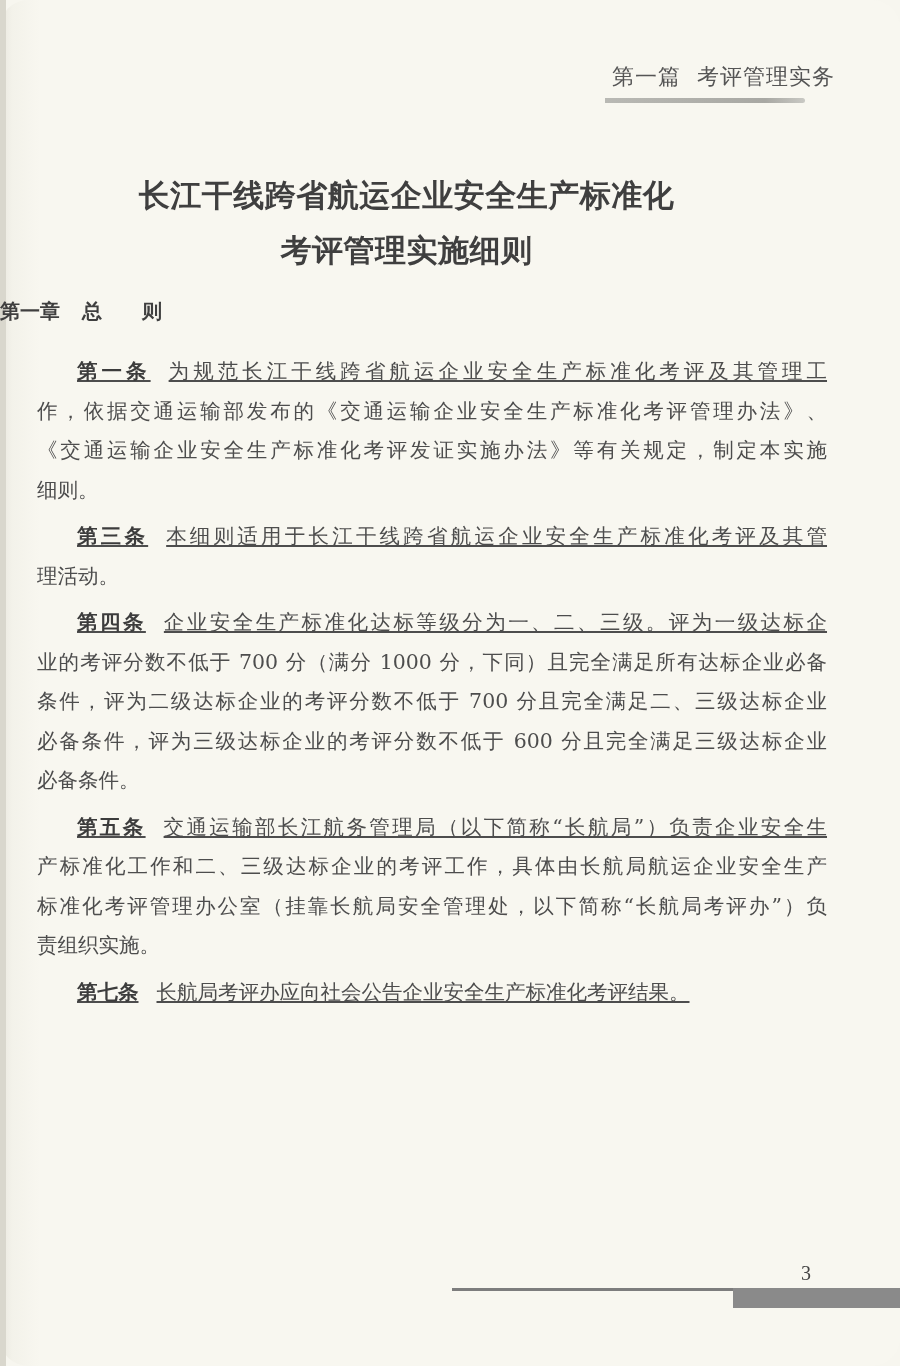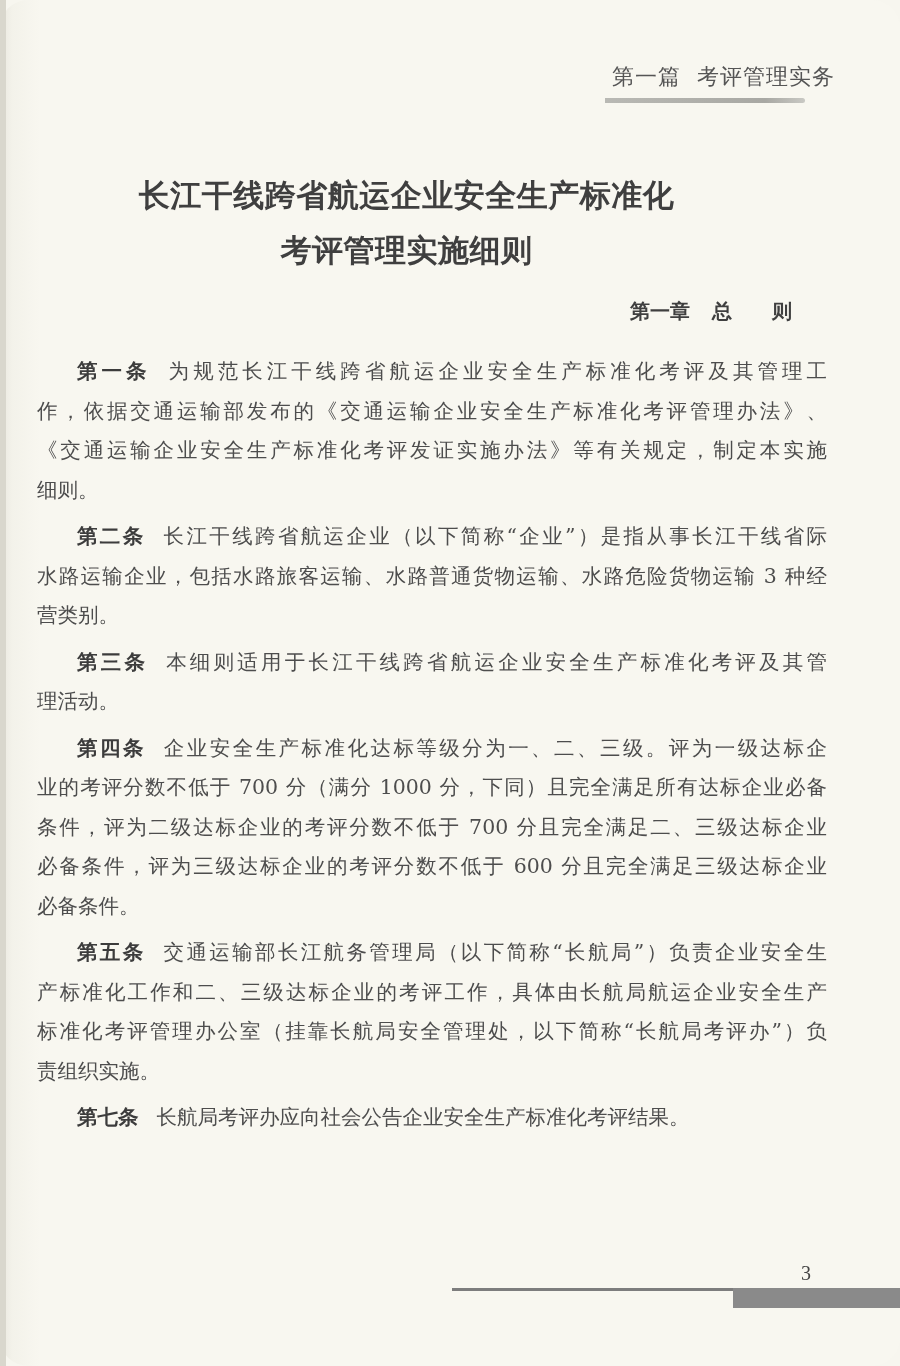--- a/index.html
+++ b/index.html
@@ -60,21 +60,21 @@
       font-size: 31px;
       line-height: 55px;
       color: #3f3f3f;
       letter-spacing: 0.5px;
     }
     .chapter-title {
       position: absolute;
       top: 298px;
       left: 0;
       width: 792px;
-      text-align: right;
+      text-align: left;
       font-family: "DejaVu Sans", "Liberation Sans", sans-serif;
       font-weight: bold;
       font-size: 20px;
       color: #3f3f3f;
       word-spacing: 0;
     }
     .chapter-title span { display: inline-block; }
     .chapter-title .gap1 { width: 22px; }
     .chapter-title .gap2 { width: 40px; }
     
@@ -94,20 +94,21 @@
       display: block;
       white-space: nowrap;
       text-align: justify;
       text-align-last: justify;
     }
     .line.last {
       text-align-last: left;
     }
     .line.first {
       padding-left: 40px;
+      text-decoration: underline;
     }
     .art-label {
       font-family: "DejaVu Sans", "Liberation Sans", sans-serif;
       font-weight: bold;
       color: #3c3c3c;
       margin-right: 18px;
     }
     
     .page-number {
       position: absolute;
@@ -156,25 +157,20 @@
 
   <div class="body-text">
 
     <div class="article">
       <span class="line first"><span class="art-label">第一条</span><span>为规范长江干线跨省航运企业安全生产标准化考评及其管理工</span></span>
       <span class="line">作，依据交通运输部发布的《交通运输企业安全生产标准化考评管理办法》、</span>
       <span class="line">《交通运输企业安全生产标准化考评发证实施办法》等有关规定，制定本实施</span>
       <span class="line last">细则。</span>
     </div>
 
-    <div class="article">
-      <span class="line first"><span class="art-label">第二条</span><span>长江干线跨省航运企业（以下简称“企业”）是指从事长江干线省际</span></span>
-      <span class="line">水路运输企业，包括水路旅客运输、水路普通货物运输、水路危险货物运输 3 种经</span>
-      <span class="line last">营类别。</span>
-    </div>
 
     <div class="article">
       <span class="line first"><span class="art-label">第三条</span><span>本细则适用于长江干线跨省航运企业安全生产标准化考评及其管</span></span>
       <span class="line last">理活动。</span>
     </div>
 
     <div class="article">
       <span class="line first"><span class="art-label">第四条</span><span>企业安全生产标准化达标等级分为一、二、三级。评为一级达标企</span></span>
       <span class="line">业的考评分数不低于 700 分（满分 1000 分，下同）且完全满足所有达标企业必备</span>
       <span class="line">条件，评为二级达标企业的考评分数不低于 700 分且完全满足二、三级达标企业</span>

